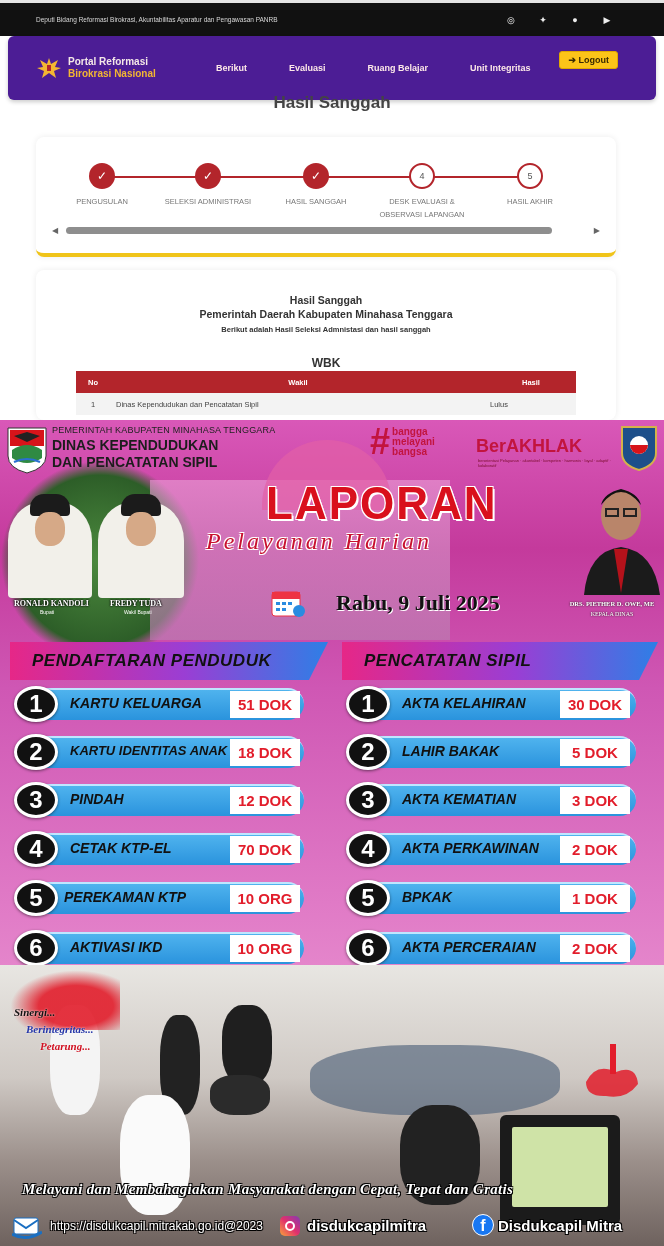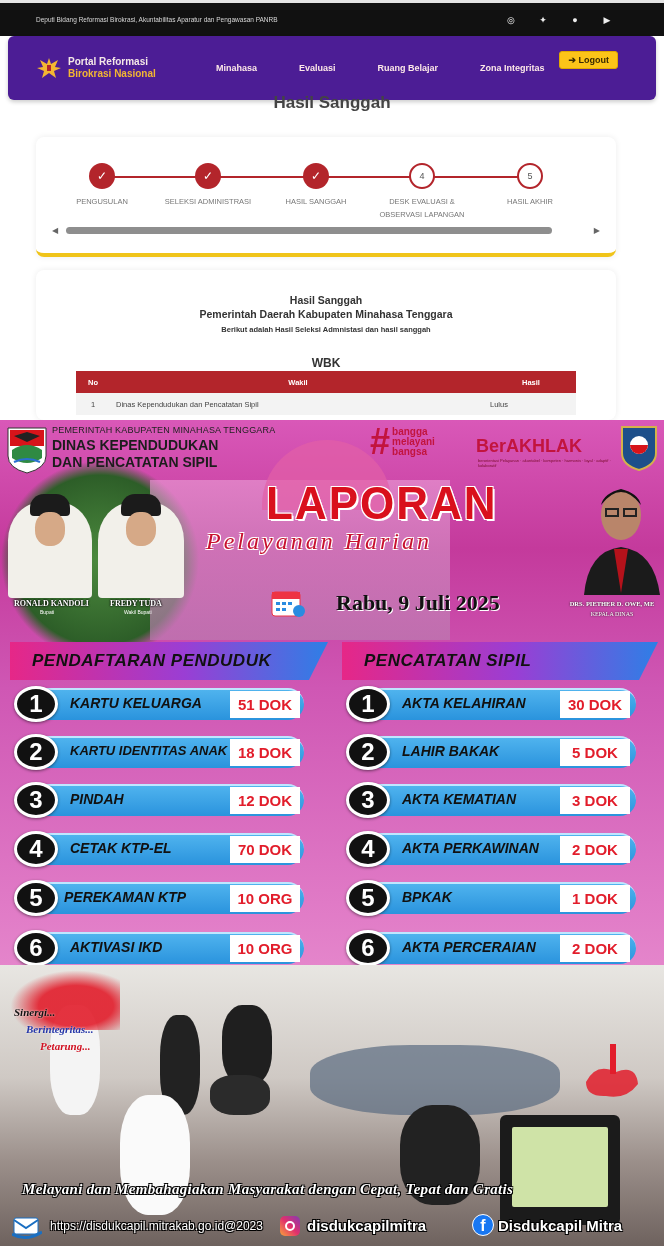--- a/index.html
+++ b/index.html
@@ -123,24 +123,24 @@
     <svg class="garuda" viewBox="0 0 26 24">
       <path d="M13 2 L15 8 L22 4 L19 11 L25 12 L18 15 L20 22 L13 17 L6 22 L8 15 L1 12 L7 11 L4 4 L11 8 Z" fill="#f3b632"></path>
       <rect x="11" y="9" width="4" height="6" fill="#b3252b"></rect>
     </svg>
     <div class="brand-text">
       <div class="l1">Portal Reformasi</div>
       <div class="l2">Birokrasi Nasional</div>
     </div>
   </div>
   <div class="nav-links">
-    <span>Minahasa</span>
+    <span>Berikut</span>
     <span>Evaluasi</span>
     <span>Ruang Belajar</span>
-    <span>Zona Integritas</span>
+    <span>Unit Integritas</span>
   </div>
   <div class="logout">➔ Logout</div>
 </div>
 
 <div class="page-title">Hasil Sanggah</div>
 
 <div class="stepper-card">
   <div class="step-line"></div>
   <div class="step" style="left:16px">
     <div class="dot done">✓</div>

